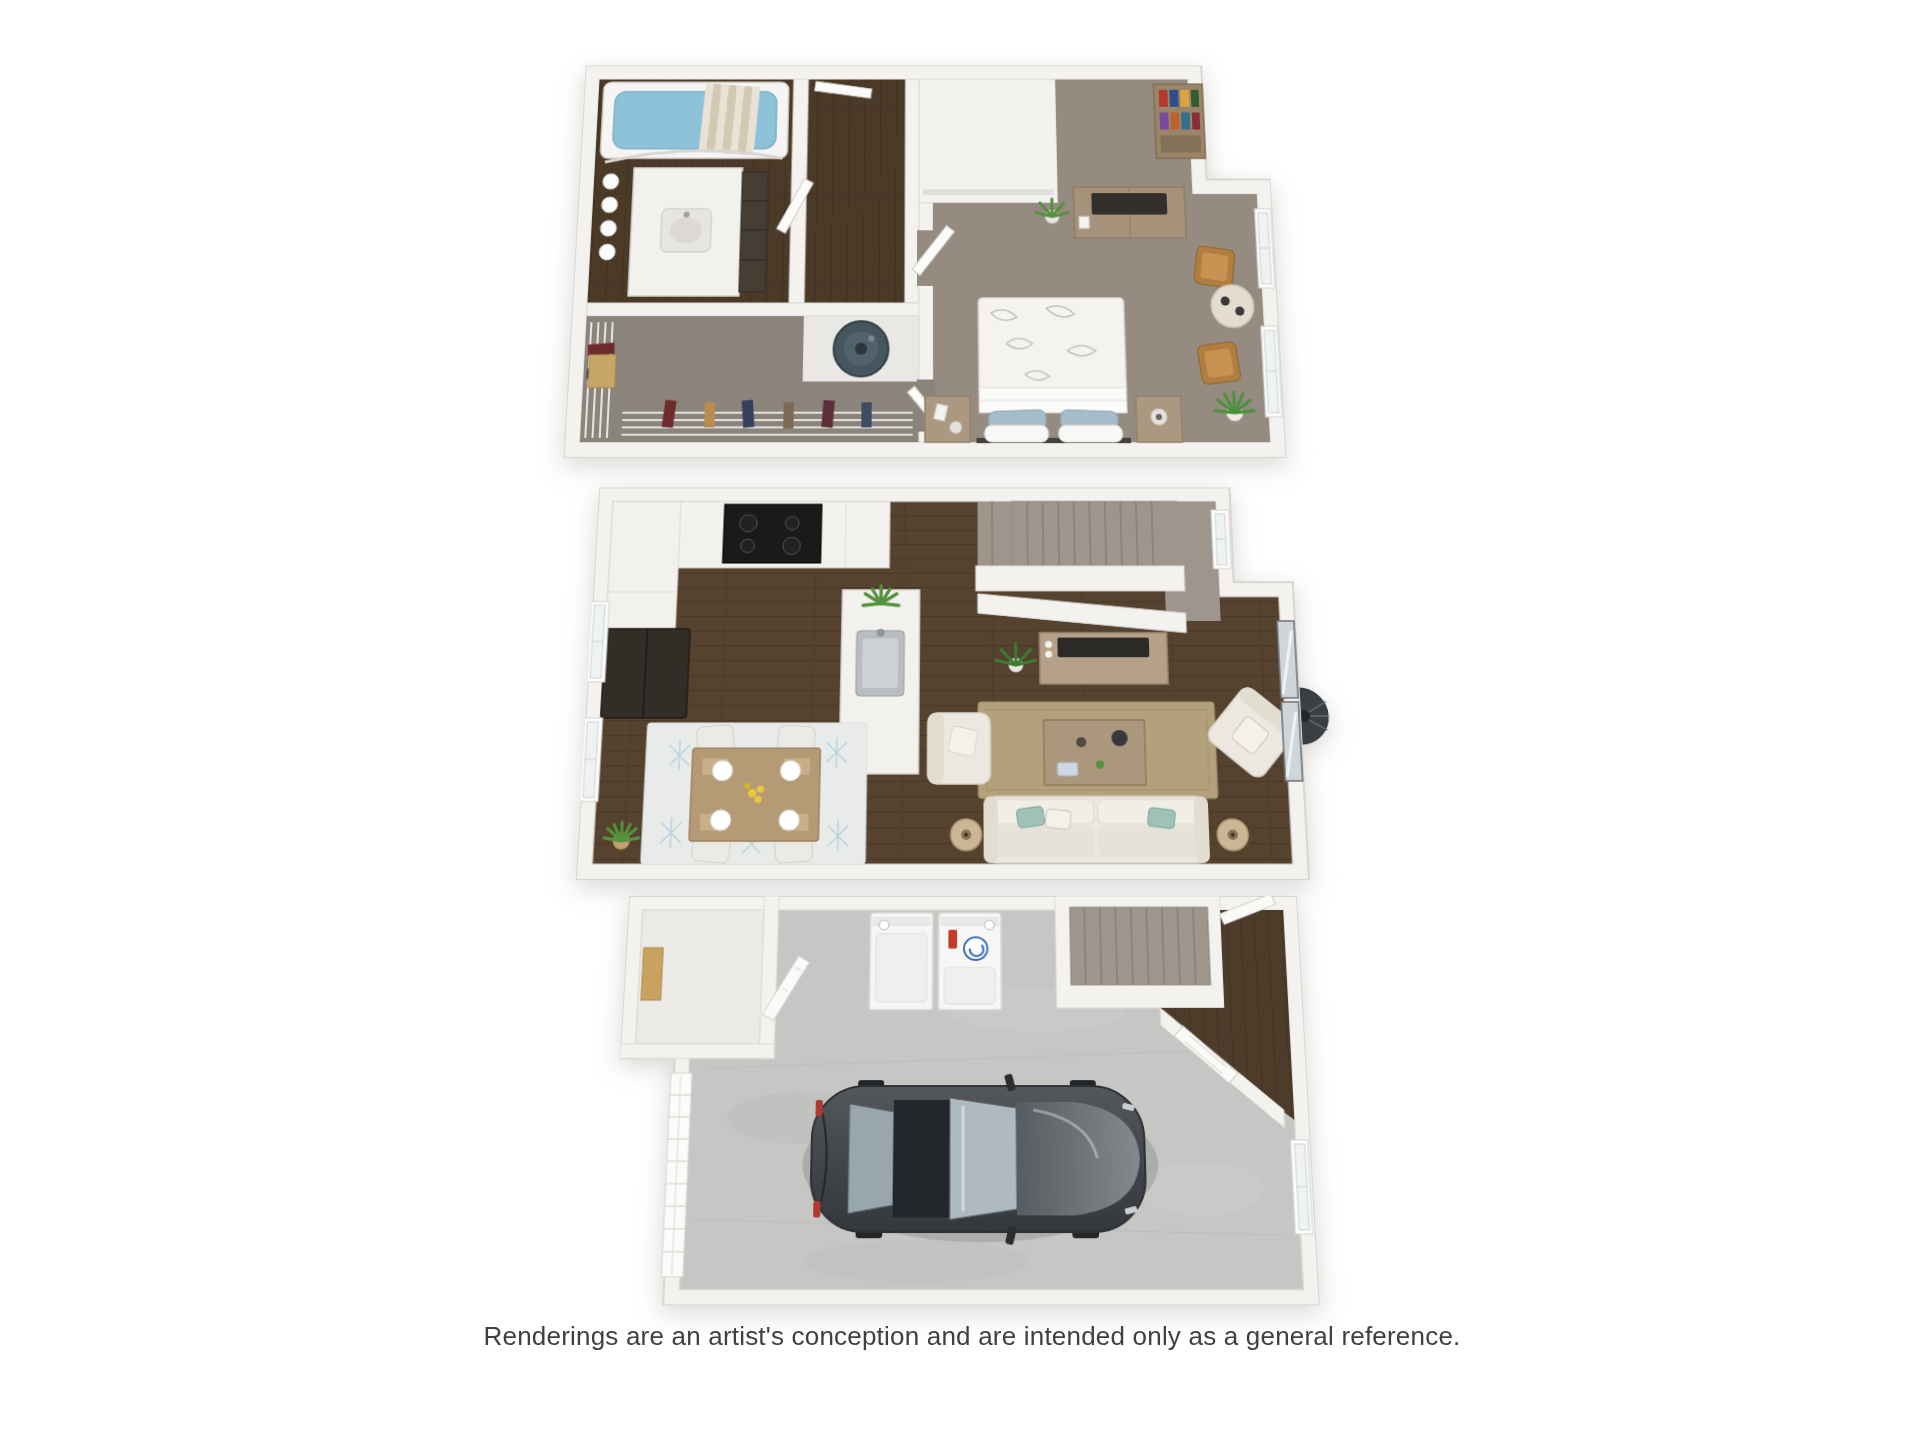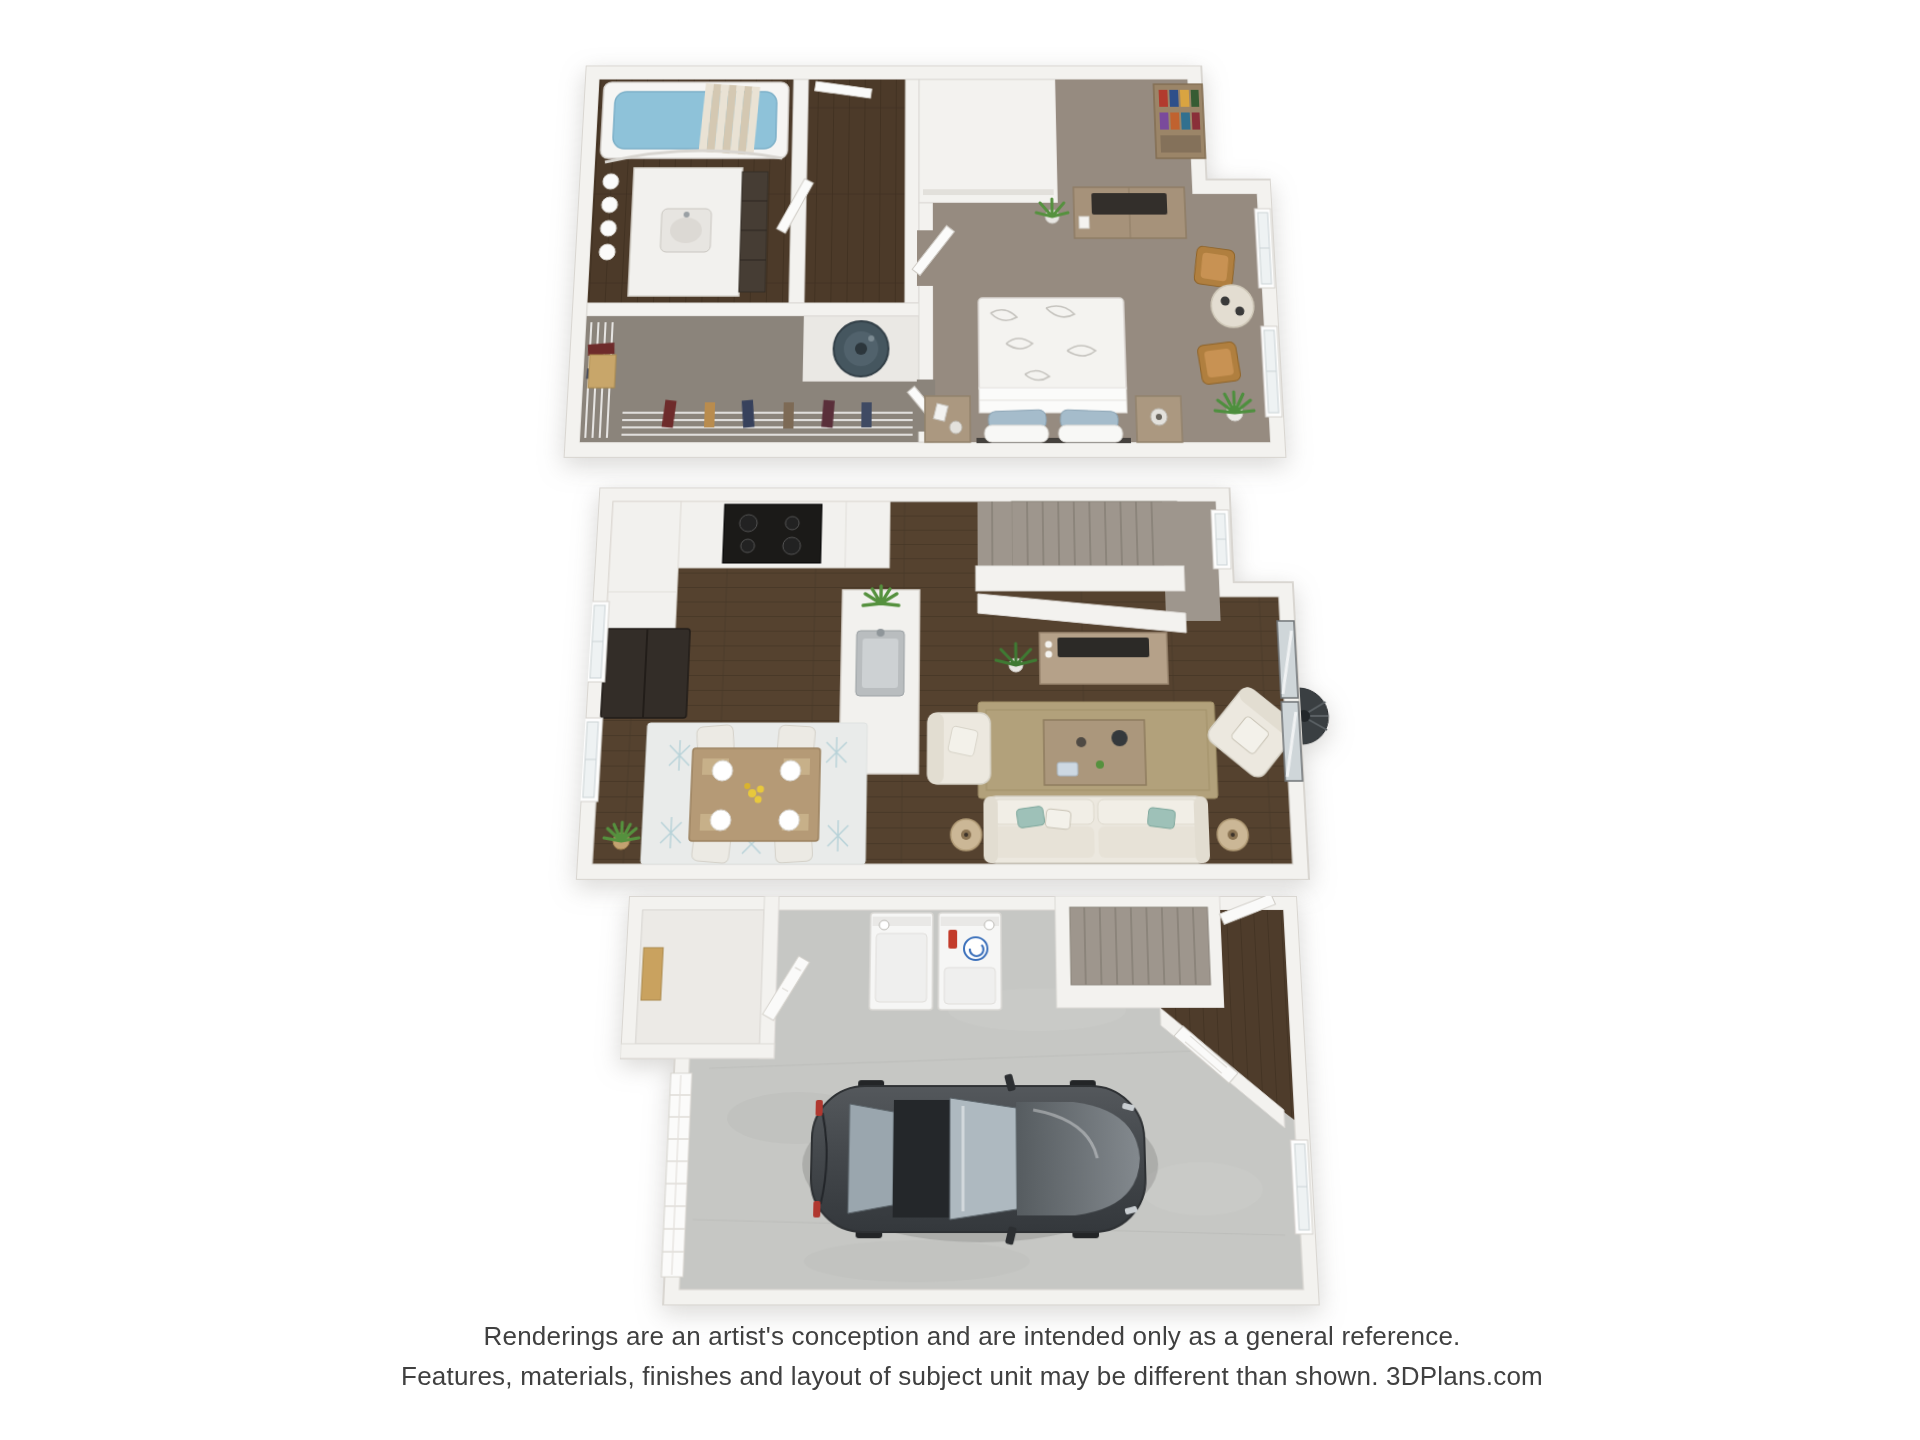--- a/index.html
+++ b/index.html
@@ -553,16 +553,15 @@
         <rect x="504" y="216" width="12" height="6" rx="2" fill="#c9ced2" transform="rotate(14 510 219)"></rect>
         <rect x="504" y="318" width="12" height="6" rx="2" fill="#c9ced2" transform="rotate(-14 510 321)"></rect>
         <rect x="388" y="186" width="8" height="17" rx="2" fill="#2c2f32" transform="rotate(-14 392 194)"></rect>
         <rect x="388" y="337" width="8" height="17" rx="2" fill="#2c2f32" transform="rotate(14 392 345)"></rect>
       </g>
     </svg>
   </figure>
 
   <div class="disclaimer">
     <p>Renderings are an artist's conception and are intended only as a general reference.</p>
-    <p>Features, materials, finishes and layout of subject unit may be different than shown. 3DPlans.com</p>
   </div>
 
 </div>
 
 </body></html>

